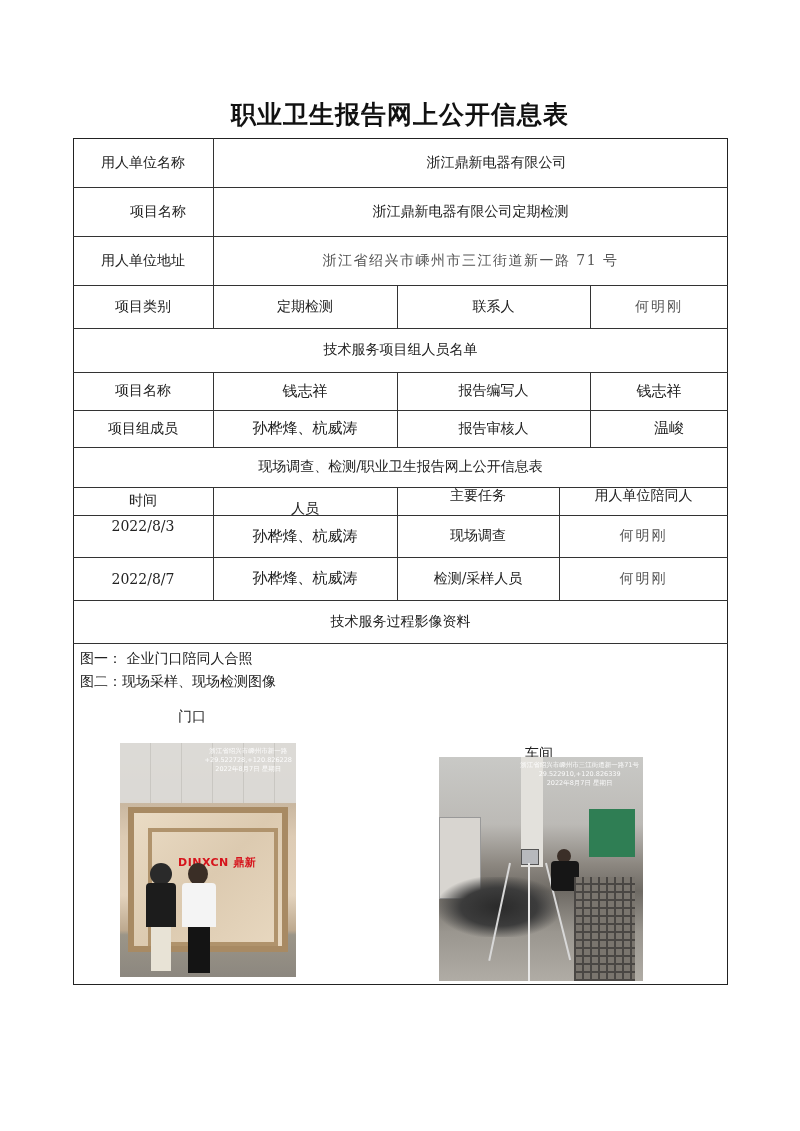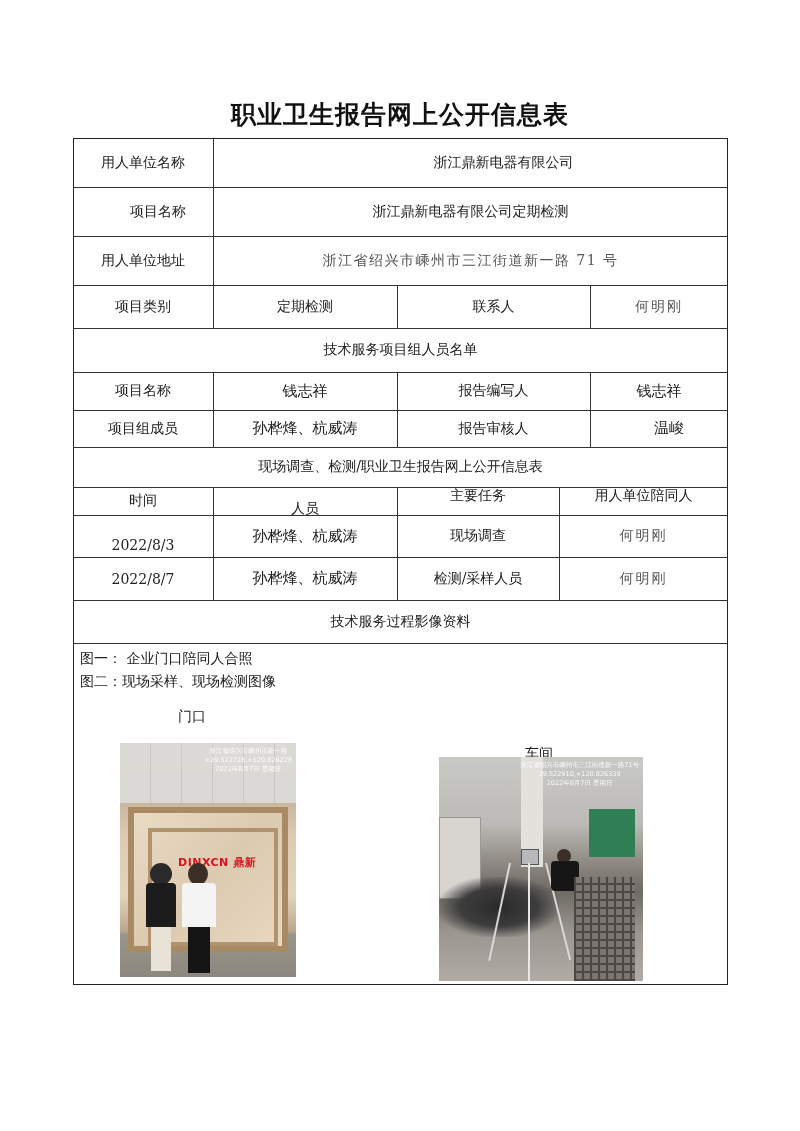--- a/index.html
+++ b/index.html
@@ -41,21 +41,21 @@
 <div class="vl" style="left:397px;top:285px;height:43px;"></div>
 <div class="vl" style="left:590px;top:285px;height:43px;"></div>
 <div class="vl" style="left:213px;top:372px;height:75px;"></div>
 <div class="vl" style="left:397px;top:372px;height:75px;"></div>
 <div class="vl" style="left:590px;top:372px;height:75px;"></div>
 <div class="vl" style="left:213px;top:487px;height:113px;"></div>
 <div class="vl" style="left:397px;top:487px;height:113px;"></div>
 <div class="vl" style="left:559px;top:487px;height:113px;"></div>
 
 <div class="cell" style="left:73px;top:138px;width:140px;height:49px;">用人单位名称</div>
-<div class="cell" style="left:220px;top:138px;width:543px;height:49px;padding-left:24px;">浙江鼎新电器有限公司</div>
+<div class="cell" style="left:213px;top:138px;width:543px;height:49px;padding-left:24px;">浙江鼎新电器有限公司</div>
 
 <div class="cell" style="left:73px;top:187px;width:140px;height:49px;padding-left:30px;">项目名称</div>
 <div class="cell" style="left:213px;top:187px;width:515px;height:49px;">浙江鼎新电器有限公司定期检测</div>
 
 <div class="cell" style="left:73px;top:236px;width:140px;height:49px;">用人单位地址</div>
 <div class="cell light" style="left:213px;top:236px;width:515px;height:49px;letter-spacing:1.5px;">浙江省绍兴市嵊州市三江街道新一路 71 号</div>
 
 <div class="cell" style="left:73px;top:285px;width:140px;height:43px;">项目类别</div>
 <div class="cell" style="left:213px;top:285px;width:184px;height:43px;">定期检测</div>
 <div class="cell" style="left:397px;top:285px;width:193px;height:43px;">联系人</div>
@@ -73,21 +73,21 @@
 <div class="cell" style="left:397px;top:410px;width:193px;height:37px;">报告审核人</div>
 <div class="cell" style="left:590px;top:410px;width:158px;height:37px;font-size:15px;">温峻</div>
 
 <div class="cell" style="left:73px;top:447px;width:655px;height:40px;">现场调查、检测/职业卫生报告网上公开信息表</div>
 
 <div class="cell" style="left:73px;top:487px;width:140px;height:28px;">时间</div>
 <div class="cell lowered" style="left:213px;top:487px;width:184px;height:28px;padding-bottom:0;margin-top:3px;">人员</div>
 <div class="cell raised" style="left:397px;top:487px;width:162px;height:28px;padding-top:0;">主要任务</div>
 <div class="cell raised" style="left:559px;top:487px;width:169px;height:28px;padding-top:0;">用人单位陪同人</div>
 
-<div class="cell" style="left:73px;top:524px;width:140px;height:42px;">2022/8/3</div>
+<div class="cell" style="left:73px;top:505px;width:140px;height:42px;">2022/8/3</div>
 <div class="cell" style="left:213px;top:515px;width:184px;height:42px;font-size:15px;">孙桦烽、杭威涛</div>
 <div class="cell" style="left:397px;top:515px;width:162px;height:42px;">现场调查</div>
 <div class="cell light" style="left:559px;top:515px;width:169px;height:42px;">何明刚</div>
 
 <div class="cell" style="left:73px;top:557px;width:140px;height:43px;">2022/8/7</div>
 <div class="cell" style="left:213px;top:557px;width:184px;height:43px;font-size:15px;">孙桦烽、杭威涛</div>
 <div class="cell" style="left:397px;top:557px;width:162px;height:43px;">检测/采样人员</div>
 <div class="cell light" style="left:559px;top:557px;width:169px;height:43px;">何明刚</div>
 
 <div class="cell" style="left:73px;top:600px;width:655px;height:43px;">技术服务过程影像资料</div>

